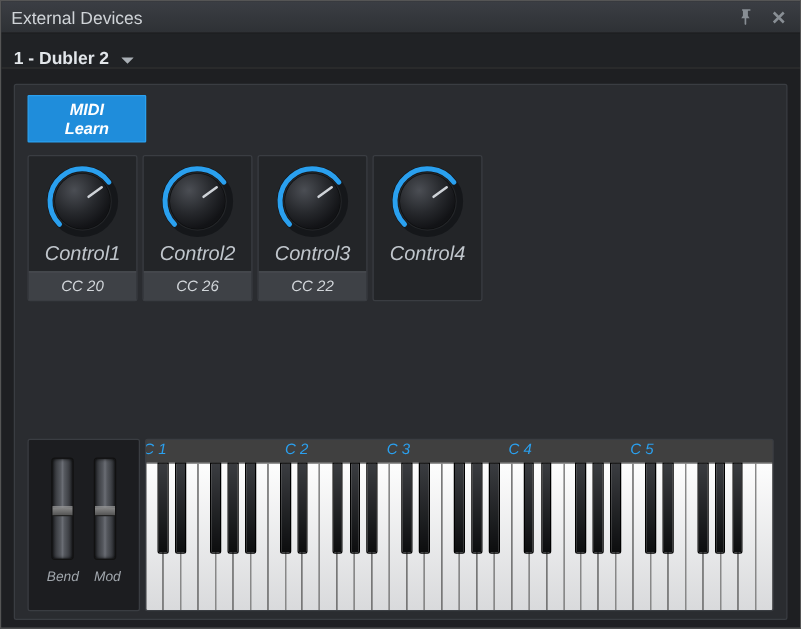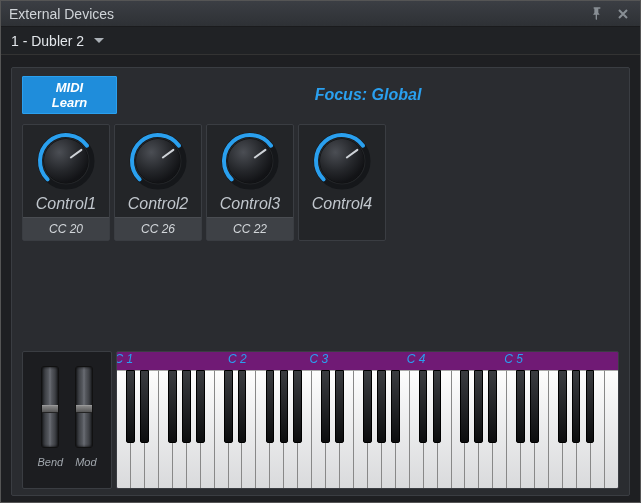--- a/index.html
+++ b/index.html
@@ -25,24 +25,25 @@
   .titlebar .icon {
     width: 18px; height: 18px; margin-left: 8px;
     display: flex; align-items: center; justify-content: center;
     cursor: pointer;
   }
   .titlebar svg { width: 16px; height: 16px; fill: #888e94; }
 
   .device-row {
     height: 28px;
     display: flex;
-    align-items: center;
+    align-items: flex-end;
     padding: 0 10px;
     background: #202225;
     border-bottom: 1px solid #333;
+    font-weight: bold;
   }
   .device-row .device-name { color: #e2e6ea; font-size: 14px; }
   .device-row .chev {
     margin-left: 10px; display: inline-flex;
   }
   .device-row .chev svg { width: 10px; height: 10px; fill: #aab0b6; }
 
   .panel-outer {
     padding: 12px 10px 6px 10px;
     background: #1e1f22;
@@ -159,21 +160,21 @@
     display: flex; gap: 12px;
     margin-top: 8px;
     font-size: 11px;
     color: #a0a6ac;
   }
 
   .piano-wrap {
     flex: 1;
     display: flex;
     flex-direction: column;
-    background: #701a75;
+    background: #404040;
     border: 1px solid #3a3d42;
     border-radius: 2px;
     overflow: hidden;
   }
   .octave-labels {
     height: 18px;
     position: relative;
     font-size: 12px;
     color: #2aa0ef;
   }
@@ -239,21 +240,20 @@
         <path d="M0 2l5 5 5-5z"></path>
       </svg>
   </span>
 </div>
 
 <div class="panel-outer">
   <div class="panel">
 
     <div class="panel-header">
       <div class="midi-learn">MIDI Learn</div>
-      <div class="focus-label">Focus: Global</div>
     </div>
 
     <div class="controls-row" id="controls-row">
 
     <div class="control">
           <div class="knob-wrap">
             <svg width="64" height="64" viewBox="0 0 64 64">
               <circle cx="32" cy="32" r="26" fill="none" stroke="#15171a" stroke-width="5"></circle>
               <path d="M 13.615223689149765 50.38477631085024 A 26 26 0 1 1 53.03444185374863 16.717583440395693" fill="none" stroke="#2aa0ef" stroke-width="4" stroke-linecap="round"></path>
               <circle cx="32" cy="32" r="22" fill="#1f2124" stroke="#0c0d0e" stroke-width="1"></circle>

